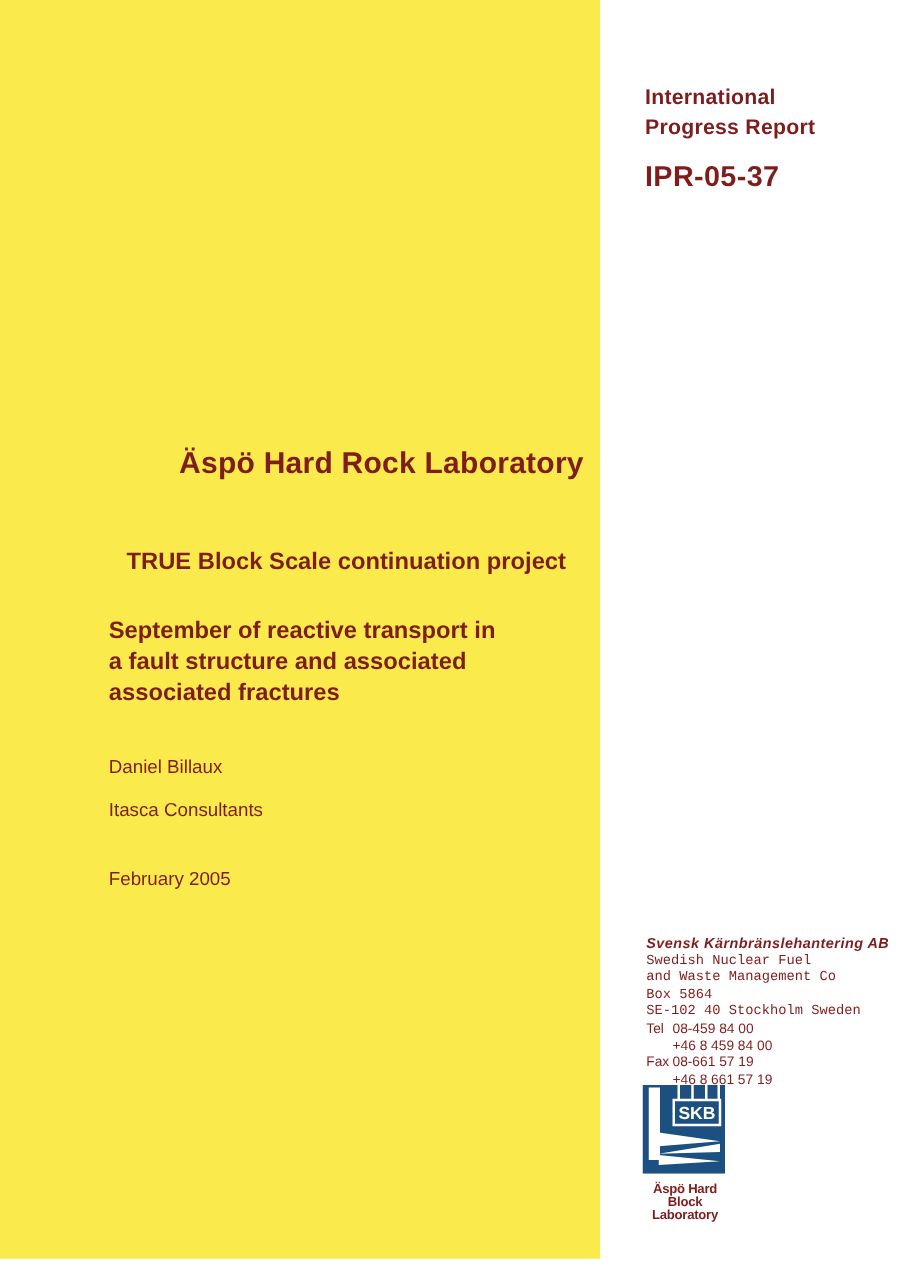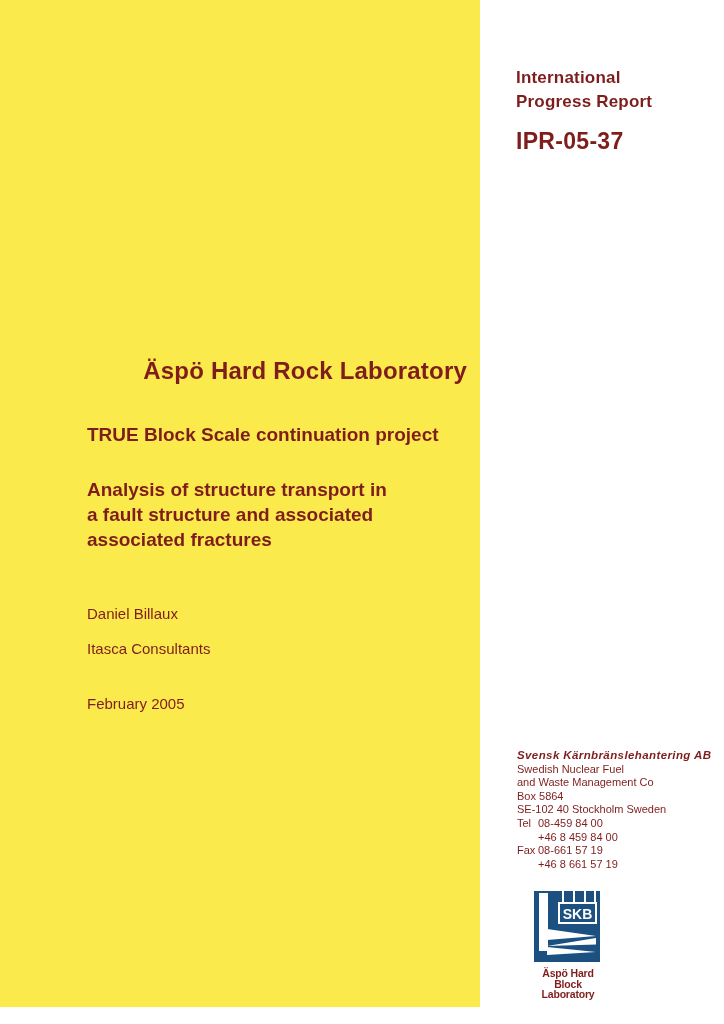--- a/index.html
+++ b/index.html
@@ -44,23 +44,24 @@
     left: 87px; top: 357px;
     width: 380px;
   }
   .facility-title {
     font-size: 24px;
     font-weight: bold;
     letter-spacing: 0.2px;
     text-align: right;
   }
   .project-title {
-    margin-top: 39px;
+    margin-top: 54px;
     font-size: 19px;
     font-weight: bold;
+    text-align: center;
   }
   .report-title {
     margin-top: 31px;
     font-size: 19px;
     font-weight: bold;
     line-height: 25px;
   }
   .author-block {
     position: absolute;
     left: 87px; top: 605px;
@@ -81,30 +82,29 @@
     line-height: 13.6px;
   }
   .publisher-company {
     font-family: Liberation Sans, sans-serif;
     font-style: italic;
     font-weight: bold;
     font-size: 11.5px;
     letter-spacing: 0.4px;
     white-space: nowrap;
   }
-  .addr-line { white-space: nowrap; }
+  .addr-line { white-space: nowrap; font-family: Liberation Mono, monospace; }
   .phone-row { display: flex; white-space: nowrap; }
   .phone-label { width: 21px; flex: 0 0 21px; }
   
   .logo-block {
     position: absolute;
-    left: 514px; top: 891px;
+    left: 514px; top: 868px;
     width: 110px;
     text-align: left;
-    margin-left: 20px;
   }
   .logo-caption {
     margin-top: 2px;
     width: 68px;
     text-align: center;
     font-size: 10.5px;
     font-weight: bold;
     line-height: 10.5px;
     letter-spacing: -0.2px;
   }
@@ -121,21 +121,21 @@
       <div>International</div>
       <div>Progress Report</div>
     </div>
     <div class="report-number">IPR-05-37</div>
   </div>
 
   <div class="title-block">
     <div class="facility-title">Äspö Hard Rock Laboratory</div>
     <div class="project-title">TRUE Block Scale continuation project</div>
     <div class="report-title">
-      <div>Analysis of structure transport in</div>
+      <div>September of reactive transport in</div>
       <div>a fault structure and associated</div>
       <div>associated fractures</div>
     </div>
   </div>
 
   <div class="author-block">
     <div class="author-name">Daniel Billaux</div>
     <div class="author-affiliation">Itasca Consultants</div>
   </div>
 

